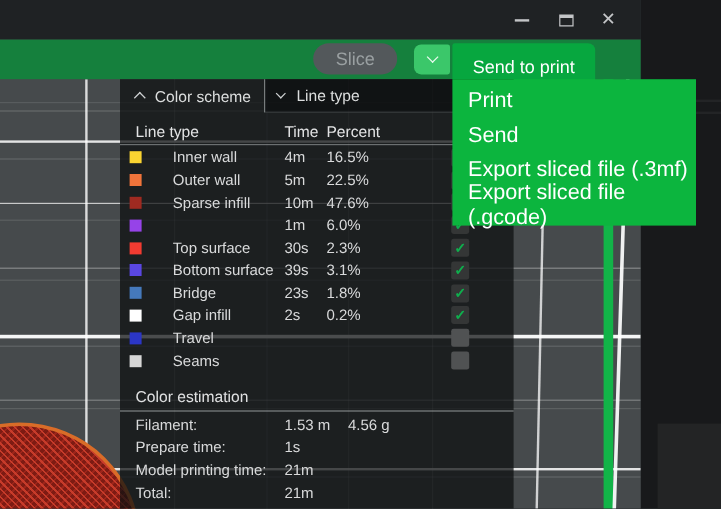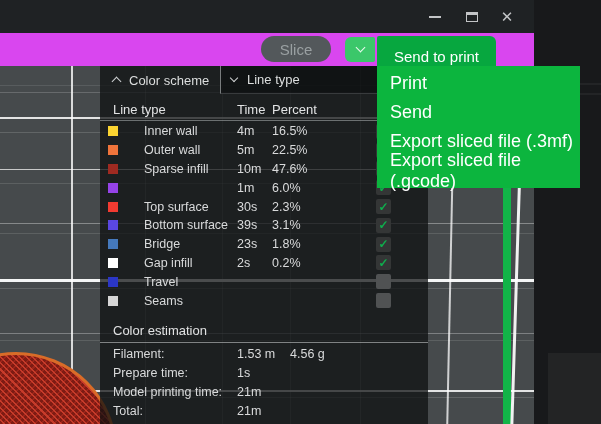--- a/index.html
+++ b/index.html
@@ -7,21 +7,21 @@
   body { font-family:"Liberation Sans", sans-serif; }
   .stage { position:relative; width:601px; height:424px; overflow:hidden; background:#464a4c; }
 
   
   .titlebar { position:absolute; left:0; top:0; width:534px; height:33px; background:#1f2224; z-index:3; }
   .winbtn { position:absolute; top:0; width:26px; height:33px; display:flex; align-items:center; justify-content:center; color:#c3c5c7; font-size:13px; cursor:default; }
   .min-glyph { display:block; width:12px; height:0; border-top:2px solid #c3c5c7; }
   .restore-glyph { display:block; width:12px; height:10px; border:1.5px solid #c3c5c7; border-top-width:3.5px; }
   .close-glyph { font-size:15px; line-height:1; color:#c3c5c7; }
 
-  .toolbar { position:absolute; left:0; top:33px; width:534px; height:33px; background:#d946ef; z-index:3; }
+  .toolbar { position:absolute; left:0; top:33px; width:534px; height:33px; background:#15803d; z-index:3; }
   .slice-btn { position:absolute; left:261px; top:3px; width:70px; height:26px; border-radius:13px; background:#53585b;
                color:#9aa0a2; font-size:15px; display:flex; align-items:center; justify-content:center; }
   .arrow-btn { position:absolute; left:345px; top:4px; width:30px; height:25px; border-radius:6px 2px 2px 6px; background:#3bc76a;
                display:flex; align-items:center; justify-content:center; }
   .send-btn  { position:absolute; left:377px; top:3px; width:119px; height:41px; border-radius:2px 6px 6px 2px; background:#07a73f;
                color:#ffffff; font-size:15px; display:flex; align-items:center; justify-content:center; }
   .chev { display:inline-block; width:7px; height:7px; border-right:1.6px solid #eafbef; border-bottom:1.6px solid #eafbef;
           transform:rotate(45deg); margin-top:-4px; }
   .chev-sm { width:6px; height:6px; border-color:#cfd2d3; border-width:1.4px; margin-top:-3px;}
   .chev-up { display:inline-block; width:7px; height:7px; border-left:1.5px solid #cfd2d3; border-top:1.5px solid #cfd2d3;

